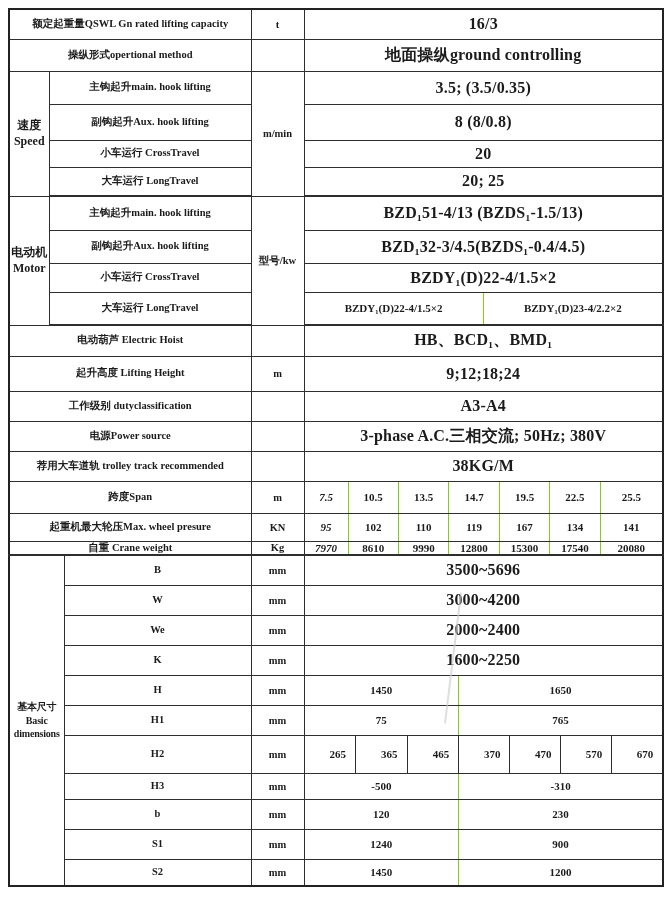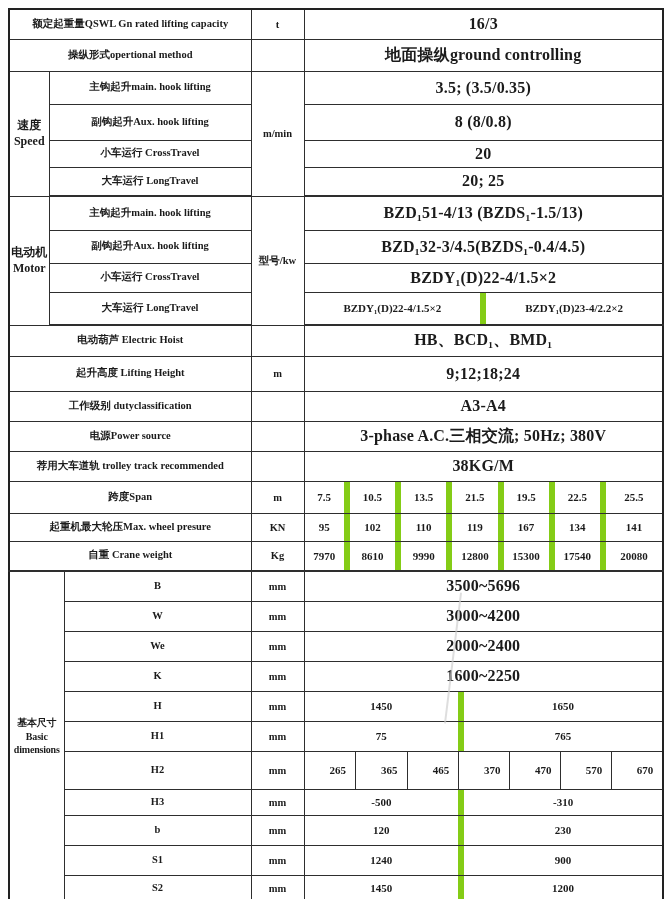--- a/index.html
+++ b/index.html
@@ -10,23 +10,23 @@
   td{border:1px solid #2e2e2e;padding:0 2px;text-align:center;vertical-align:middle;
      font-weight:bold;overflow:hidden;}
   tr.sep td{border-bottom-width:2px;}
   .lbl{font-size:10.5px;line-height:1.2;}
   .grp{font-size:12px;line-height:1.3;padding:0 1px;}
   .grp-dims{font-size:10px;line-height:1.35;letter-spacing:-0.2px;}
   .unit{font-size:10.5px;}
   .val{font-size:16px;letter-spacing:0.2px;}
   td.v{padding:0;position:relative;}
   .fx{position:absolute;inset:0;display:flex;align-items:stretch;font-size:11px;font-weight:bold;}
-  .fx .c{flex:1;display:flex;align-items:center;justify-content:center;border-left:6px solid #84cc16;}
+  .fx .c{flex:1;display:flex;align-items:center;justify-content:center;border-left:1px solid #84cc16;}
   .fx .c:first-child{border-left:none;}
-  .fx7 .c:first-child{flex:0.87;}
+  .fx7 .c:first-child{flex:0.87;font-style:italic;}
   .fx7 .c:last-child{flex:1.24;text-align:center;}
   .hl{flex:0 0 43% !important;}
   .hgrp{display:flex;align-items:stretch;}
   .hgrp > div{flex:1;display:flex;align-items:center;justify-content:center;border-left:1px solid #2e2e2e;padding-left:16px;}
   .fxh2 .hgrp:first-child{flex:0 0 43%;}
   .fxh2 .hgrp:last-child{flex:1;}
   .fxh2 .hgrp:first-child > div:first-child{border-left:none;}
   .artifact{position:absolute;left:452px;top:584px;width:1.5px;height:132px;
             background:#cccccc;opacity:0.65;transform:rotate(7deg);border-radius:2px;}
 </style>
@@ -132,21 +132,21 @@
 </tr>
 
 <tr style="height:32px">
   <td colspan="3" class="lbl">跨度Span</td>
   <td class="unit">m</td>
   <td class="v">
     <div class="fx fx7">
       <div class="c">7.5</div>
       <div class="c">10.5</div>
       <div class="c">13.5</div>
-      <div class="c">21.5</div>
+      <div class="c">14.7</div>
       <div class="c">19.5</div>
       <div class="c">22.5</div>
       <div class="c">25.5</div>
     </div>
   </td>
 </tr>
 <tr style="height:28px">
   <td colspan="3" class="lbl">起重机最大轮压Max. wheel presure</td>
   <td class="unit">KN</td>
   <td class="v">
@@ -154,21 +154,21 @@
       <div class="c">95</div>
       <div class="c">102</div>
       <div class="c">110</div>
       <div class="c">119</div>
       <div class="c">167</div>
       <div class="c">134</div>
       <div class="c">141</div>
     </div>
   </td>
 </tr>
-<tr class="sep" style="height:30px">
+<tr class="sep" style="height:14px">
   <td colspan="3" class="lbl">自重 Crane weight</td>
   <td class="unit">Kg</td>
   <td class="v">
     <div class="fx fx7">
       <div class="c">7970</div>
       <div class="c">8610</div>
       <div class="c">9990</div>
       <div class="c">12800</div>
       <div class="c">15300</div>
       <div class="c">17540</div>

